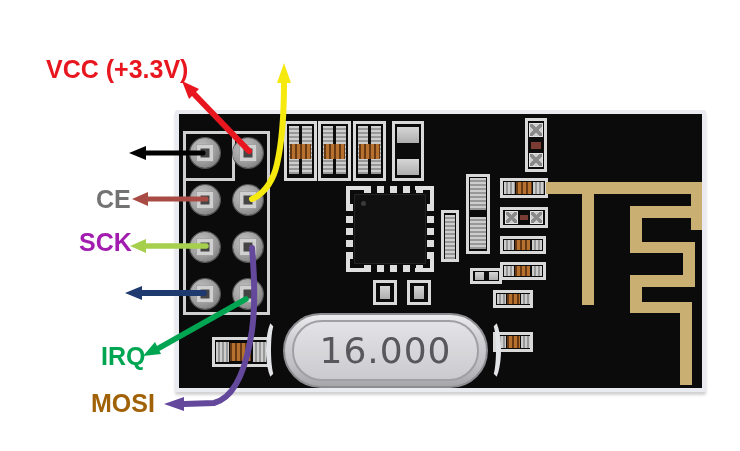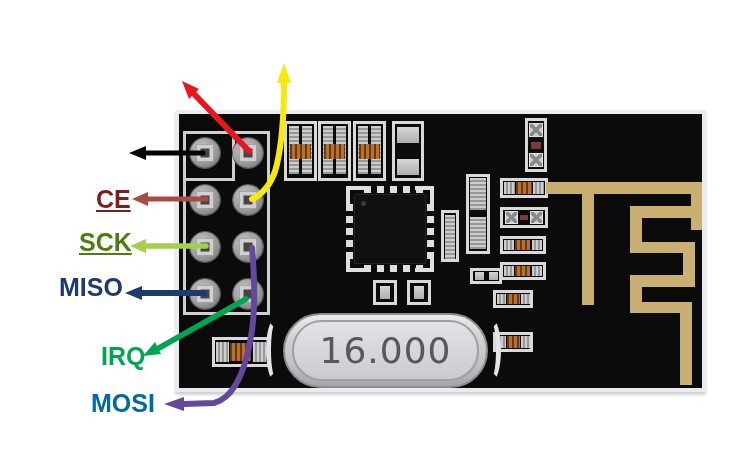--- a/index.html
+++ b/index.html
@@ -280,24 +280,24 @@
       <div class="ant a5"></div>
       <div class="ant a6"></div>
       <div class="ant a7"></div>
       <div class="ant a8"></div>
       <div class="ant a9"></div>
       <div class="ant a10"></div>
       <div class="ant a11"></div>
     </div>
   </div>
 
-  <div class="lbl" id="lbl-ce" style="color: #7f1d1d; text-decoration: underline;">CE</div>
-  <div class="lbl" id="lbl-sck" style="color: #4d7c0f; text-decoration: underline;">SCK</div>
-  <div class="lbl" id="lbl-mosi" style="color: #0369a1;">MOSI</div>
-  <div class="lbl" id="lbl-miso" style="color: rgb(30, 58, 110);">MISO</div>
+  <div class="lbl" id="lbl-vcc" style="color: rgb(232, 23, 31);">VCC (+3.3V)</div>
+  <div class="lbl" id="lbl-ce" style="color: #737373;">CE</div>
+  <div class="lbl" id="lbl-sck" style="color: #a21caf;">SCK</div>
+  <div class="lbl" id="lbl-mosi" style="color: #a16207;">MOSI</div>
   <div class="lbl" id="lbl-irq" style="color: rgb(0, 165, 81);">IRQ</div>
 
   <svg class="overlay" width="740" height="451" viewBox="0 0 740 451">
 
     <g>
       <path d="M203,153 H146" fill="none" stroke-width="5" stroke-linecap="round" style="stroke: rgb(0, 0, 0);"></path>
       <polygon points="146,146 146,160 129,153" style="fill: rgb(0, 0, 0);"></polygon>
     </g>
 
     <g>

